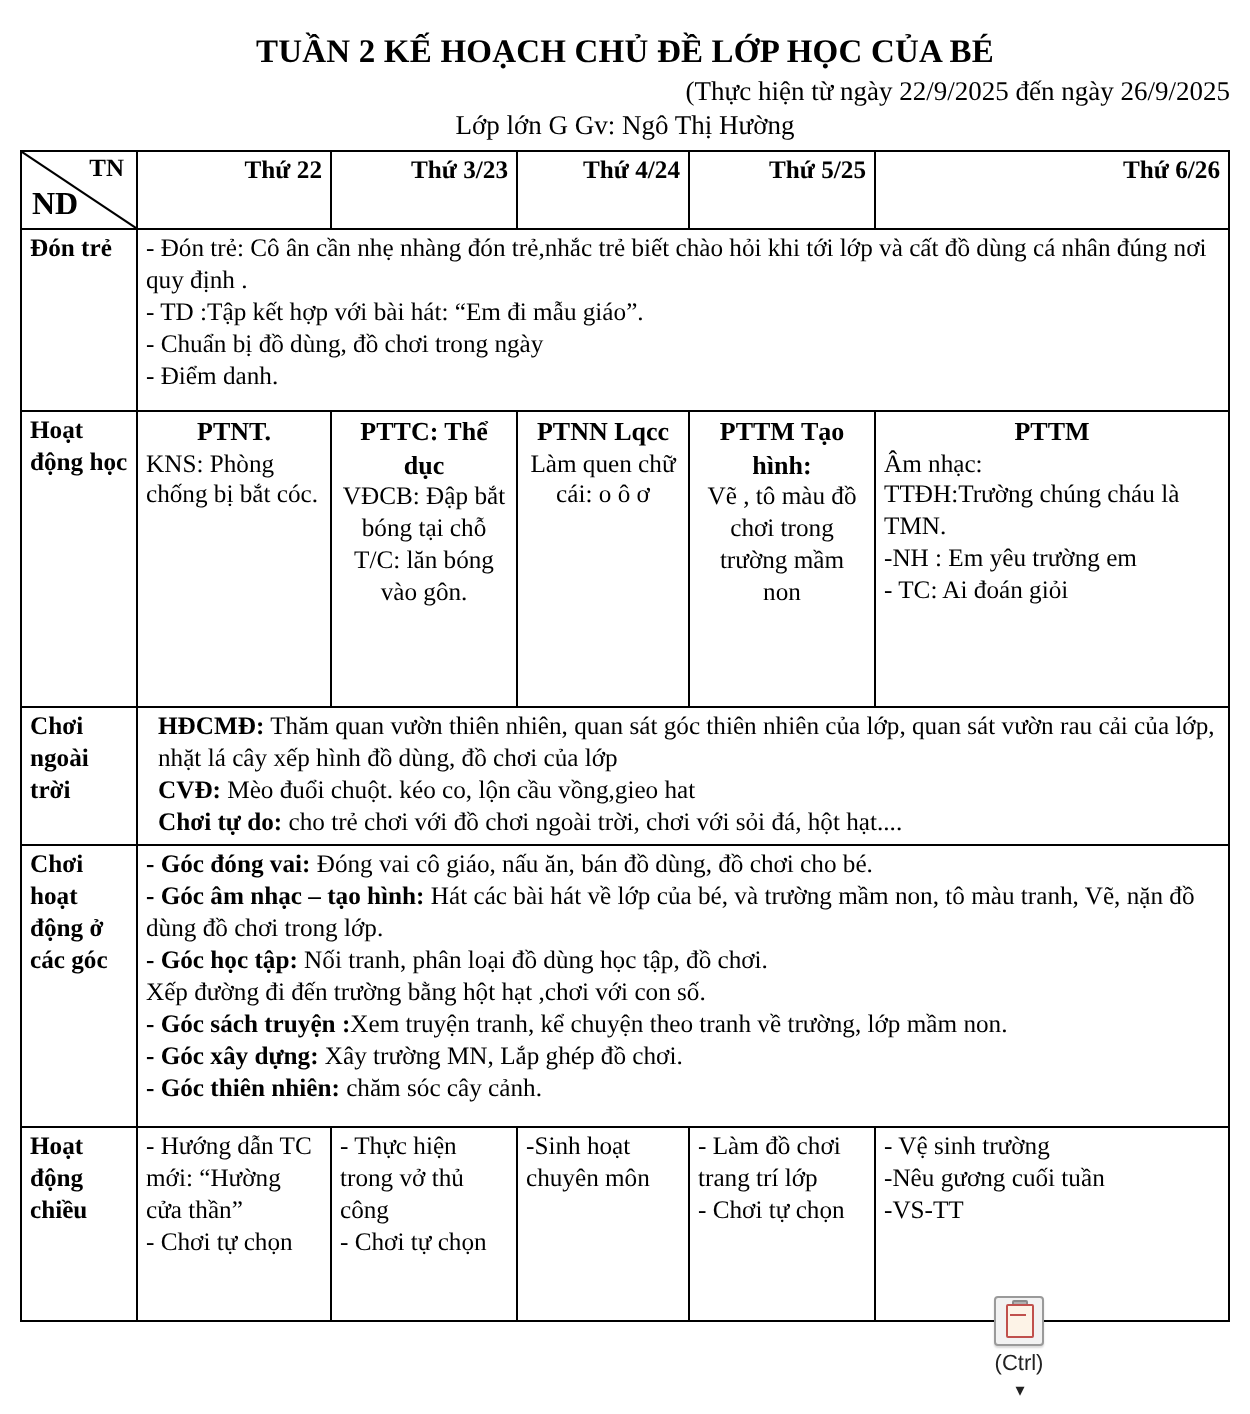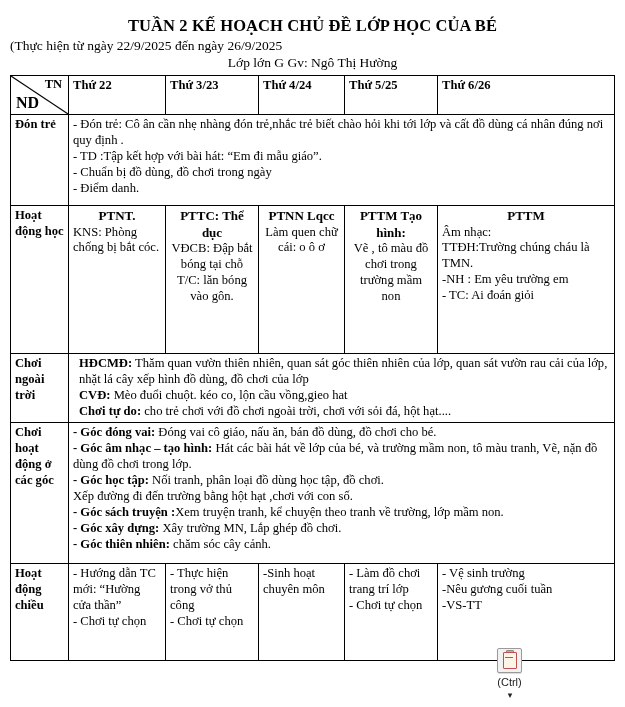--- a/index.html
+++ b/index.html
@@ -23,21 +23,21 @@
     padding: 8px 10px 12px 10px;
   }
   .title {
     text-align: center;
     font-weight: bold;
     font-size: 16.5px;
     letter-spacing: 0.1px;
     margin-top: 8px;
   }
   .subtitle {
-    text-align: left;
+    text-align: right;
     font-size: 13.5px;
     margin-top: 2px;
   }
   .subtitle2 {
     text-align: center;
     font-size: 13.5px;
     margin-top: 1px;
     margin-bottom: 4px;
   }
   table.plan {
@@ -48,21 +48,21 @@
   }
   table.plan td, table.plan th {
     border: 1px solid #000000;
     vertical-align: top;
     padding: 2px 4px;
     font-size: 12.6px;
     line-height: 1.27;
     margin-left: 12px;
   }
   .colhead {
-    text-align: left;
+    text-align: right;
     font-weight: bold;
     font-size: 13px;
     vertical-align: middle;
     padding-top: 4px;
     padding-bottom: 4px;
   }
   .rowlabel {
     font-weight: bold;
     font-size: 13px;
     text-align: left;

